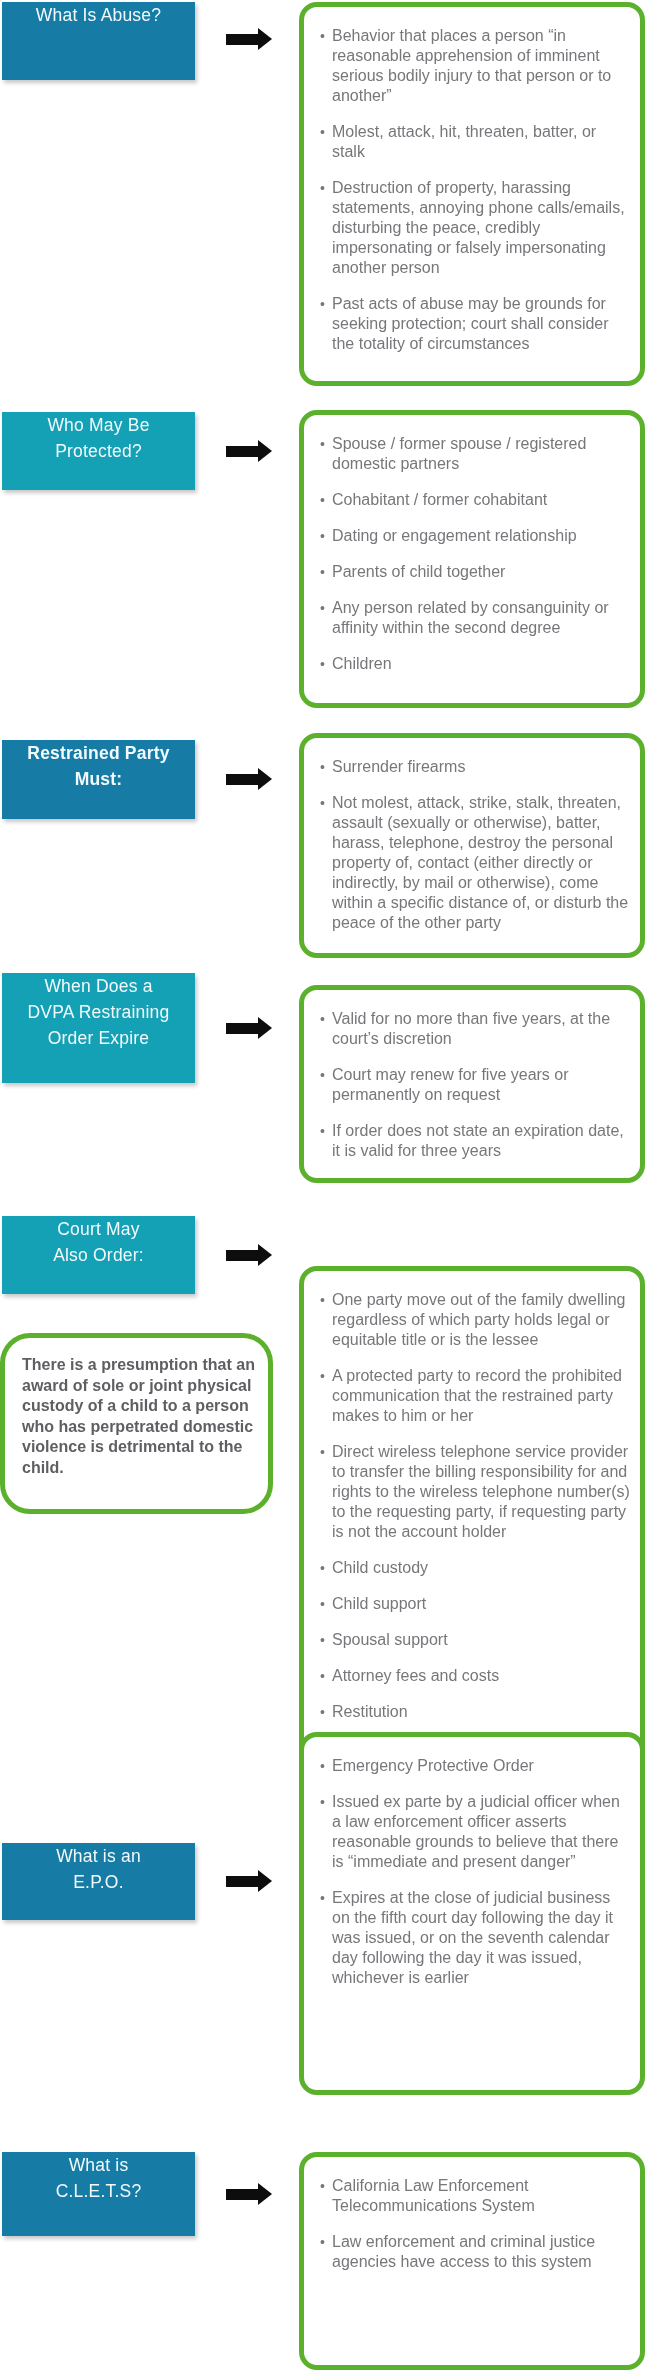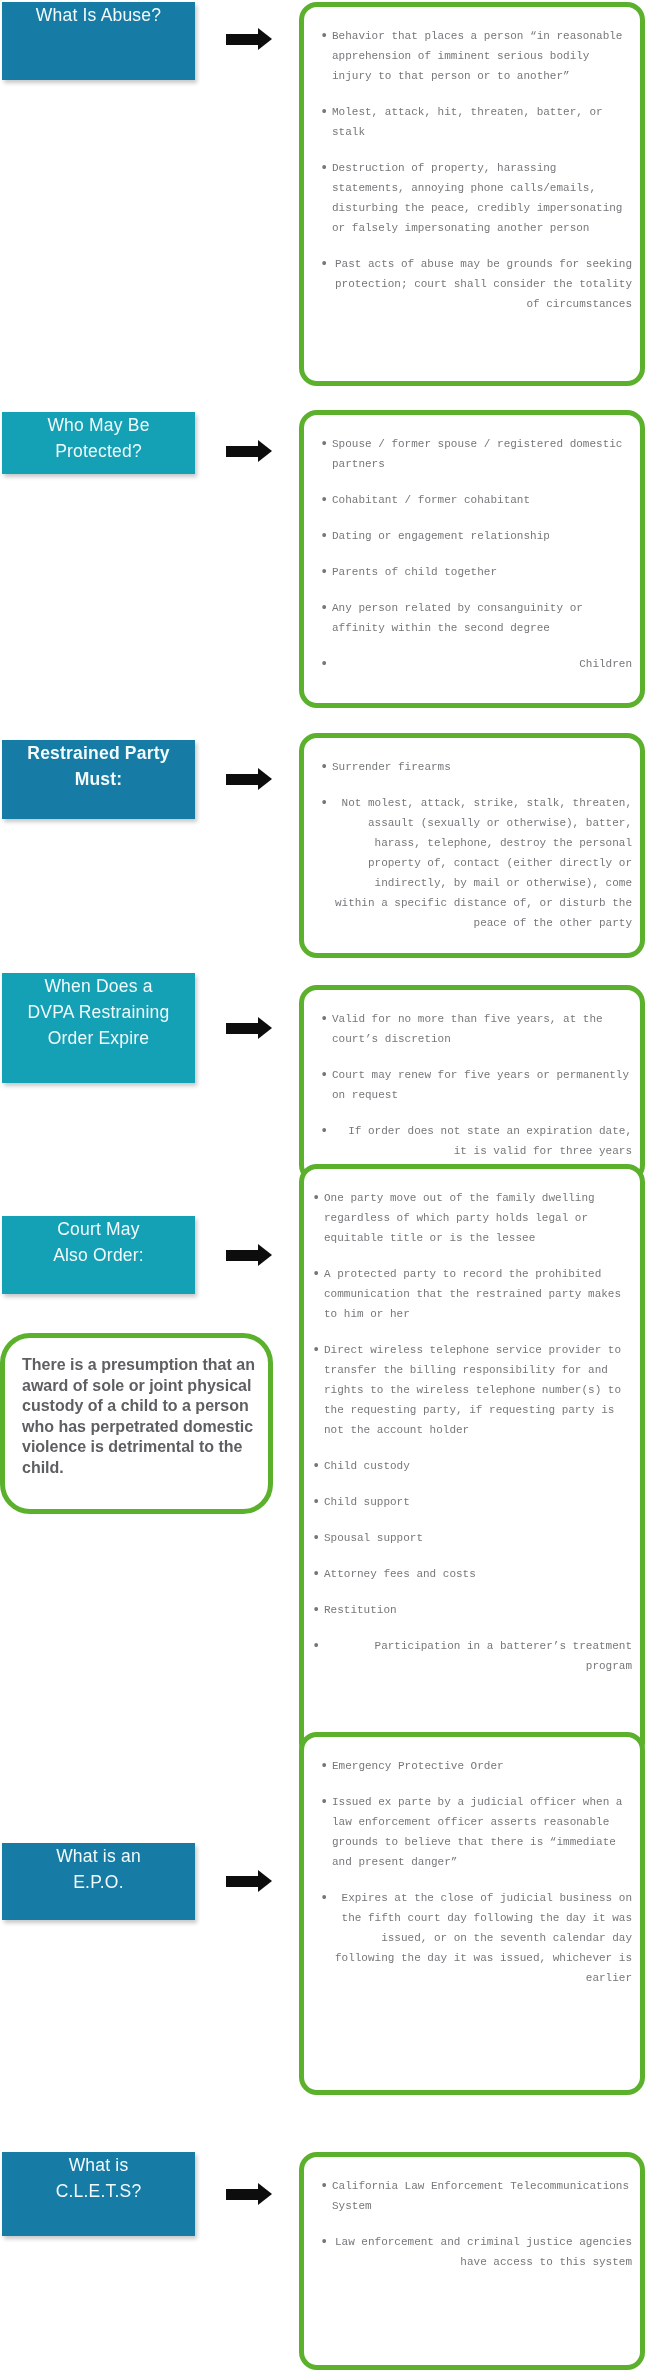--- a/index.html
+++ b/index.html
@@ -22,23 +22,23 @@
     border-left:14px solid var(--arrow-black,#0d0d0d);
     border-top:11px solid transparent;border-bottom:11px solid transparent;}
   .green{
     position:absolute;left:299px;width:346px;box-sizing:border-box;
     background:#fff;border:5px solid var(--green-border,#5bb02c);border-radius:18px;
     padding:19px 8px 14px 16px;overflow:hidden;
   }
   .green ul{list-style:none;margin:0;padding:0;}
   .green li{
     position:relative;padding-left:12px;margin-bottom:16px;
-    color:var(--text-gray,#76777a);font-size:11px;line-height:20px;font-family:Liberation Mono, monospace;
+    color:var(--text-gray,#76777a);font-size:16px;line-height:20px;
   }
-  .green li:last-child{margin-bottom:0;text-align:right;}
+  .green li:last-child{margin-bottom:0;}
   .green li::before{content:"\2022";position:absolute;left:0;top:0;font-size:14px;color:var(--text-gray,#76777a);}
   .note{
     position:absolute;left:0;top:1333px;width:273px;height:181px;box-sizing:border-box;
     background:#fff;border:5px solid var(--green-border,#5bb02c);border-radius:30px;
     padding:17px 12px 0 17px;color:var(--note-text,#5e5f62);
     font-size:16px;line-height:20.5px;font-weight:bold;overflow:hidden;
   }
 </style>
 </head>
 <body>
@@ -54,21 +54,21 @@
   </div>
   <div class="green" style="top:2px;height:384px;">
     <ul>
         <li>Behavior that places a person “in reasonable apprehension of imminent serious bodily injury to that person or to another”</li>
         <li>Molest, attack, hit, threaten, batter, or stalk</li>
         <li>Destruction of property, harassing statements, annoying phone calls/emails, disturbing the peace, credibly impersonating or falsely impersonating another person</li>
         <li>Past acts of abuse may be grounds for seeking protection; court shall consider the totality of circumstances</li>
       </ul>
   </div>
 
-  <div class="teal cyan" style="top:412px;height:62px;">
+  <div class="teal cyan" style="top:412px;height:78px;">
     <span>Who May Be
 Protected?</span>
   </div>
   <div class="arrow" style="top:440px;">
     <span class="bar"></span>
     <span class="head"></span>
   </div>
   <div class="green" style="top:410px;height:298px;">
     <ul>
         <li>Spouse / former spouse / registered domestic partners</li>
@@ -113,21 +113,21 @@
   </div>
 
   <div class="teal cyan" style="top:1216px;height:78px;">
     <span>Court May
 Also Order:</span>
   </div>
   <div class="arrow" style="top:1244px;">
     <span class="bar"></span>
     <span class="head"></span>
   </div>
-  <div class="green" style="top:1164px;height:597px;padding-left:8px;">
+  <div class="green" style="top:1266px;height:597px;">
     <ul>
         <li>One party move out of the family dwelling regardless of which party holds legal or equitable title or is the lessee</li>
         <li>A protected party to record the prohibited communication that the restrained party makes to him or her</li>
         <li>Direct wireless telephone service provider to transfer the billing responsibility for and rights to the wireless telephone number(s) to the requesting party, if requesting party is not the account holder</li>
         <li>Child custody</li>
         <li>Child support</li>
         <li>Spousal support</li>
         <li>Attorney fees and costs</li>
         <li>Restitution</li>
         <li>Participation in a batterer’s treatment program</li>

